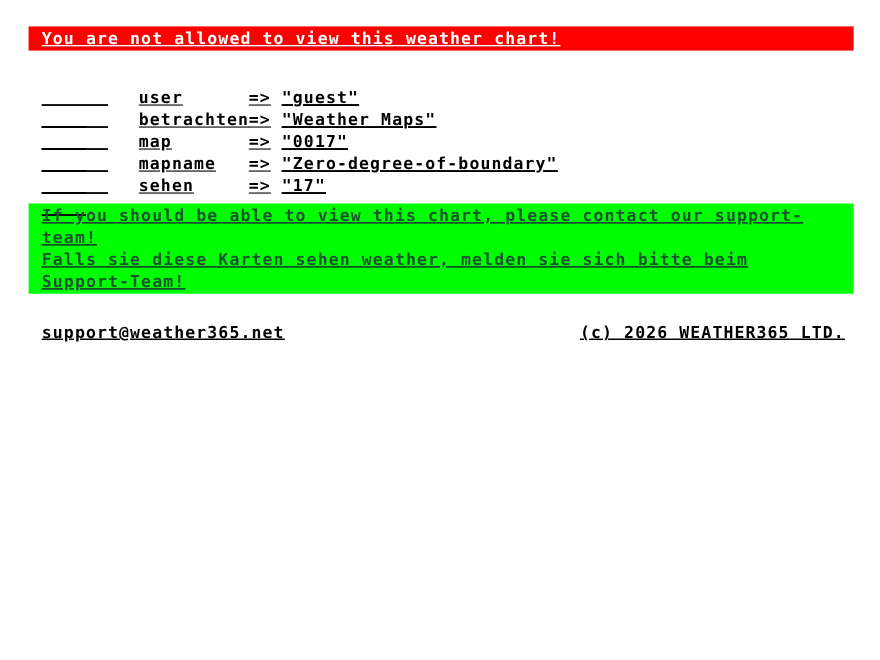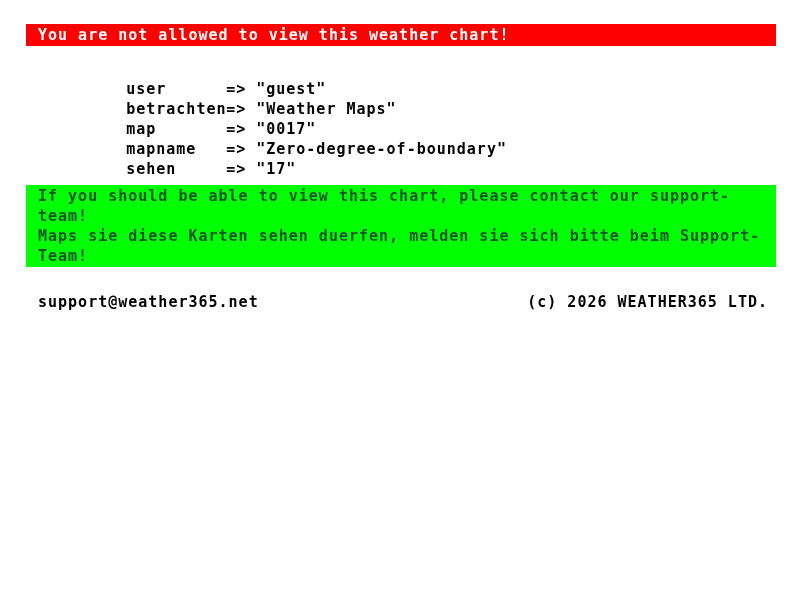--- a/index.html
+++ b/index.html
@@ -1,15 +1,15 @@
 <!DOCTYPE html>
 <html><head>
 <meta charset="utf-8">
 <style>
-  * { margin: 0; padding: 0; box-sizing: border-box; }
+  * { margin: 0; padding: 0; box-sizing: border-box; text-decoration: underline; }
   html, body {
     width: 800px; height: 600px;
     background: #ffffff;
     font-family: "DejaVu Sans Mono", monospace;
     font-weight: bold;
     font-size: 15px;
     line-height: 20px;
     letter-spacing: 1px;
     color: #000000;
     overflow: hidden;
@@ -70,21 +70,21 @@
     <div class="kv-row">
       <span class="kv-key">mapname</span><span class="kv-arrow">=&gt;</span><span class="kv-value">"Zero-degree-of-boundary"</span>
     </div>
     <div class="kv-row">
       <span class="kv-key">sehen</span><span class="kv-arrow">=&gt;</span><span class="kv-value">"17"</span>
     </div>
   </div>
 
   <div class="banner banner-info">
     <div>If you should be able to view this chart, please contact our support-team!</div>
-    <div>Maps sie diese Karten sehen duerfen, melden sie sich bitte beim Support-Team!</div>
+    <div>Falls sie diese Karten sehen weather, melden sie sich bitte beim Support-Team!</div>
   </div>
 
   <div class="footer-row">
     <span>support@weather365.net</span>
     <span>(c) 2026 WEATHER365 LTD.</span>
   </div>
 
 </div>
 
 </body></html>

